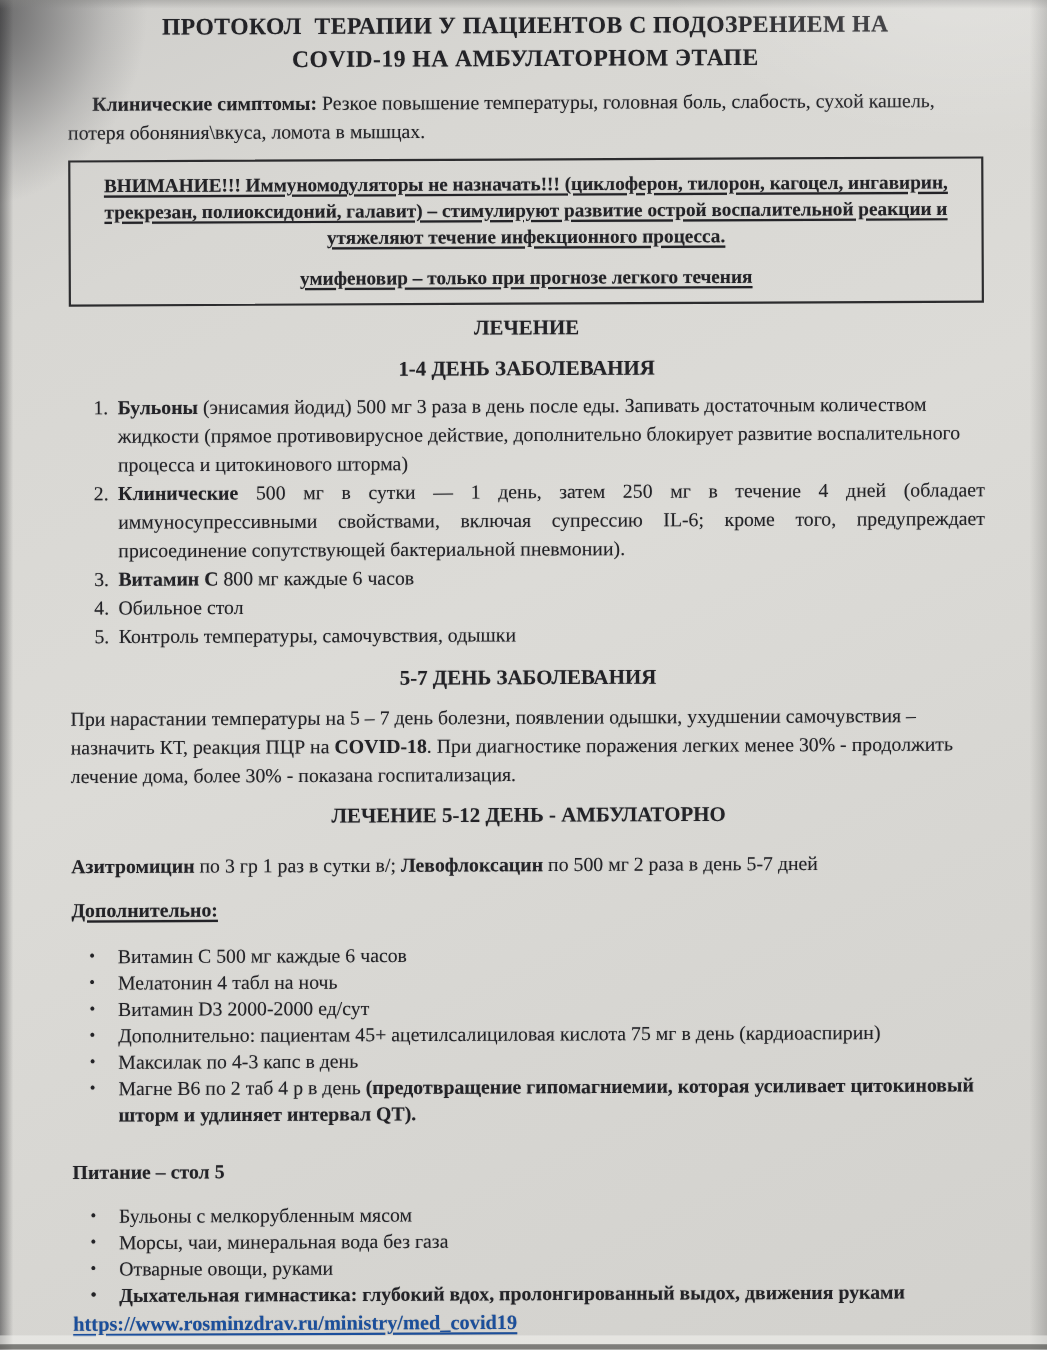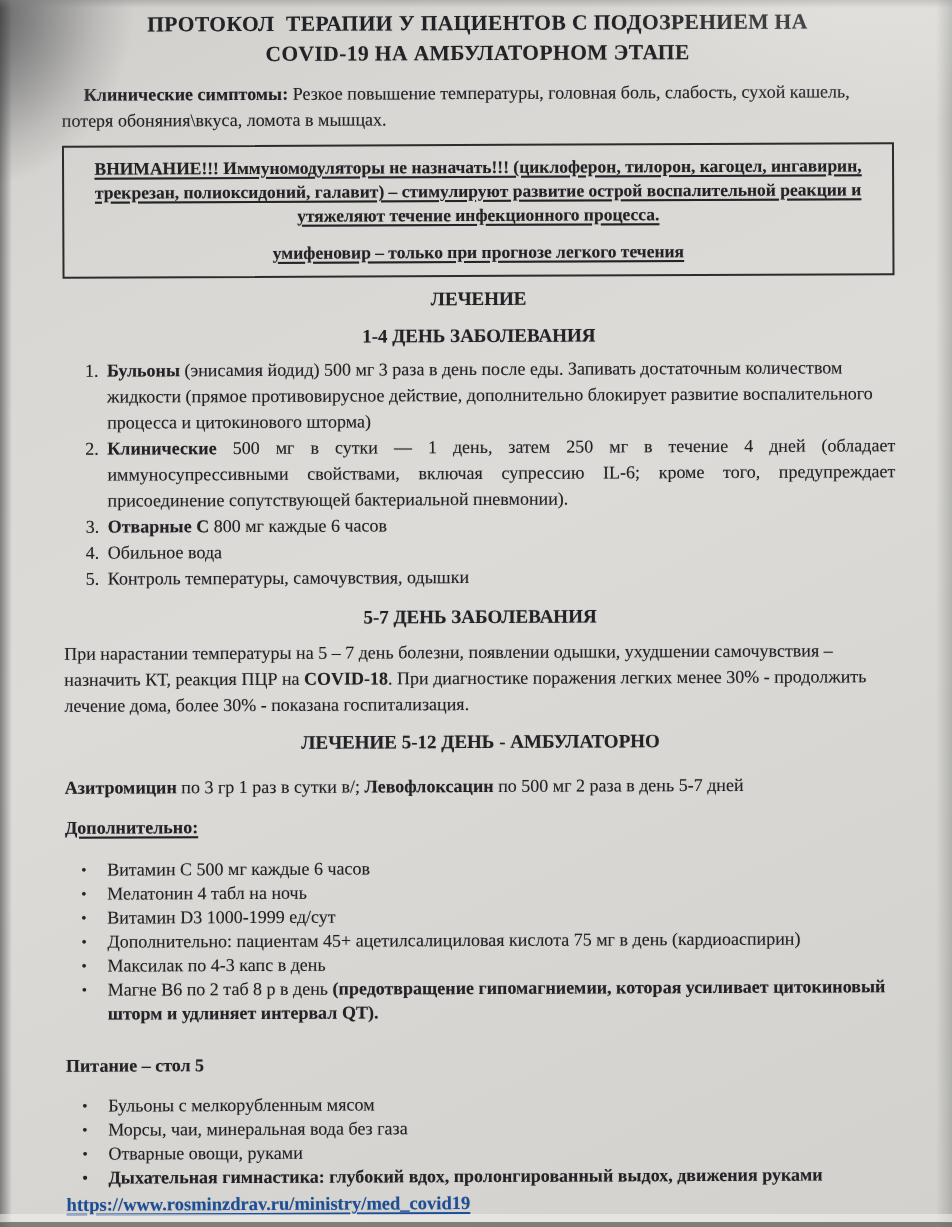--- a/index.html
+++ b/index.html
@@ -93,42 +93,42 @@
     <div class="u warning-note">умифеновир – только при прогнозе легкого течения</div>
   </div>
 
   <h2 class="center-head h-lechenie">ЛЕЧЕНИЕ</h2>
 
   <h2 class="center-head h-day14">1-4 ДЕНЬ ЗАБОЛЕВАНИЯ</h2>
 
   <ol class="protocol">
     <li><span class="b">Бульоны</span><span> (энисамия йодид) 500 мг 3 раза в день после еды. Запивать достаточным количеством жидкости (прямое противовирусное действие, дополнительно блокирует развитие воспалительного процесса и цитокинового шторма)</span></li>
     <li class="justify"><span class="b">Клинические</span><span> 500 мг в сутки — 1 день, затем 250 мг в течение 4 дней (обладает иммуносупрессивными свойствами, включая супрессию IL-6; кроме того, предупреждает присоединение сопутствующей бактериальной пневмонии).</span></li>
-    <li><span class="b">Отварные С</span><span> 800 мг каждые 6 часов</span></li>
-    <li><span>Обильное вода</span></li>
+    <li><span class="b">Витамин С</span><span> 800 мг каждые 6 часов</span></li>
+    <li><span>Обильное стол</span></li>
     <li><span>Контроль температуры, самочувствия, одышки</span></li>
   </ol>
 
   <h2 class="center-head h-day57">5-7 ДЕНЬ ЗАБОЛЕВАНИЯ</h2>
 
   <p class="para p57"><span>При нарастании температуры на 5 – 7 день болезни, появлении одышки, ухудшении самочувствия – назначить КТ, реакция ПЦР на </span><span class="b">COVID-18</span><span>. При диагностике поражения легких менее 30% - продолжить лечение дома, более 30% - показана госпитализация.</span></p>
 
   <h2 class="center-head h-amb">ЛЕЧЕНИЕ 5-12 ДЕНЬ - АМБУЛАТОРНО</h2>
 
   <p class="para ceftr-line"><span class="b">Азитромицин</span><span> по 3 гр 1 раз в сутки в/; </span><span class="b">Левофлоксацин</span><span> по 500 мг 2 раза в день 5-7 дней</span></p>
 
   <p class="para dop-label">Дополнительно:</p>
 
   <ul class="dots">
     <li><span>Витамин С 500 мг каждые 6 часов</span></li>
     <li><span>Мелатонин  4 табл на ночь</span></li>
-    <li><span>Витамин D3 1000-1999 ед/сут</span></li>
+    <li><span>Витамин D3 2000-2000 ед/сут</span></li>
     <li><span>Дополнительно: пациентам 45+ ацетилсалициловая кислота 75 мг в день (кардиоаспирин)</span></li>
     <li><span>Максилак по 4-3 капс в день</span></li>
-    <li><span>Магне В6 по 2 таб  8 р в день </span><span class="b">(предотвращение гипомагниемии, которая усиливает цитокиновый шторм и удлиняет интервал QT).</span></li>
+    <li><span>Магне В6 по 2 таб  4 р в день </span><span class="b">(предотвращение гипомагниемии, которая усиливает цитокиновый шторм и удлиняет интервал QT).</span></li>
   </ul>
 
   <p class="para pitanie">Питание – стол 5</p>
 
   <ul class="dots nutrition">
     <li><span>Бульоны с мелкорубленным мясом</span></li>
     <li><span>Морсы, чаи, минеральная вода без газа</span></li>
     <li><span>Отварные овощи, руками</span></li>
     <li class="bold-item"><span>Дыхательная гимнастика: глубокий вдох, пролонгированный выдох, движения руками</span></li>
   </ul>

